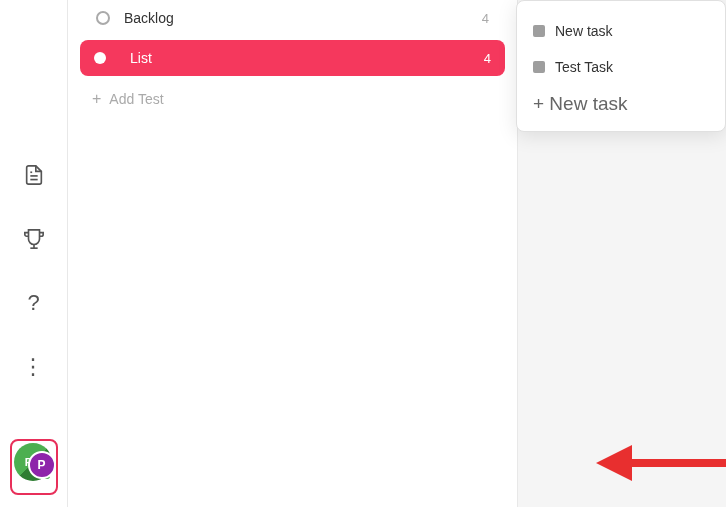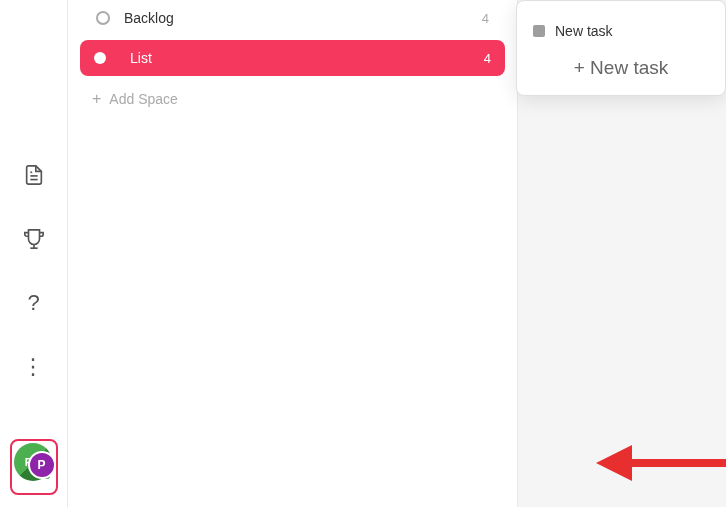--- a/index.html
+++ b/index.html
@@ -208,21 +208,20 @@
       padding: 8px 16px;
       font-size: 19px;
       color: #666;
       cursor: pointer;
     }
 
     .main-container {
       position: relative;
       flex: 1;
       height: 507px;
-      text-align: center;
     }
 
     
     .red-arrow {
       position: absolute;
       bottom: 22px;
       left: 78px;
       display: flex;
       align-items: center;
       pointer-events: none;
@@ -278,31 +277,35 @@
   </div>
 
   <div class="sidebar-item active">
     <div class="dot-filled" style="background:#fff; border-radius:50%;"></div>
     <span>List</span>
     <span class="sidebar-item-count">4</span>
   </div>
 
   <div class="add-space-row">
     <span style="font-size:16px; color:#aaa;">+</span>
-    <span>Add Space</span>
+    <span>Add Test</span>
   </div>
 </div>
 
 <div class="main-container">
 
   <div class="dropdown-panel">
     <div class="dropdown-item">
       <div class="dropdown-square"></div>
       <span>New task</span>
     </div>
+    <div class="dropdown-item">
+      <div class="dropdown-square"></div>
+      <span>Test Task</span>
+    </div>
     <div class="new-task-link">
       <span>+ New task</span>
     </div>
   </div>
 
   <div class="red-arrow">
     <svg width="230" height="44" viewBox="0 0 230 44">
 
       <rect x="30" y="18" width="180" height="8" fill="#e82f2f" rx="2"></rect>
 

